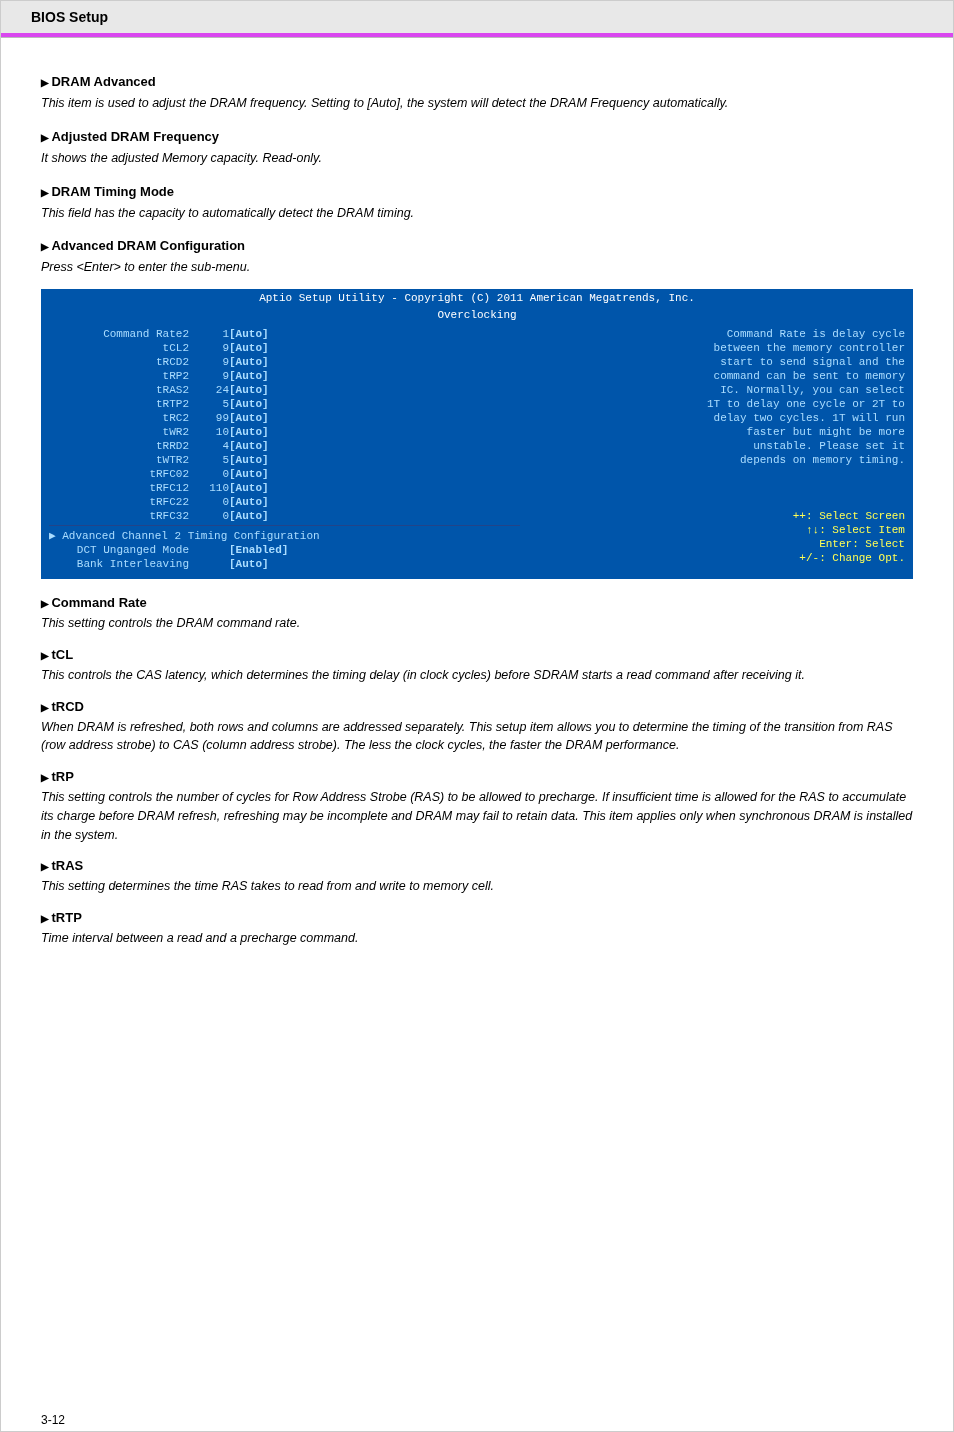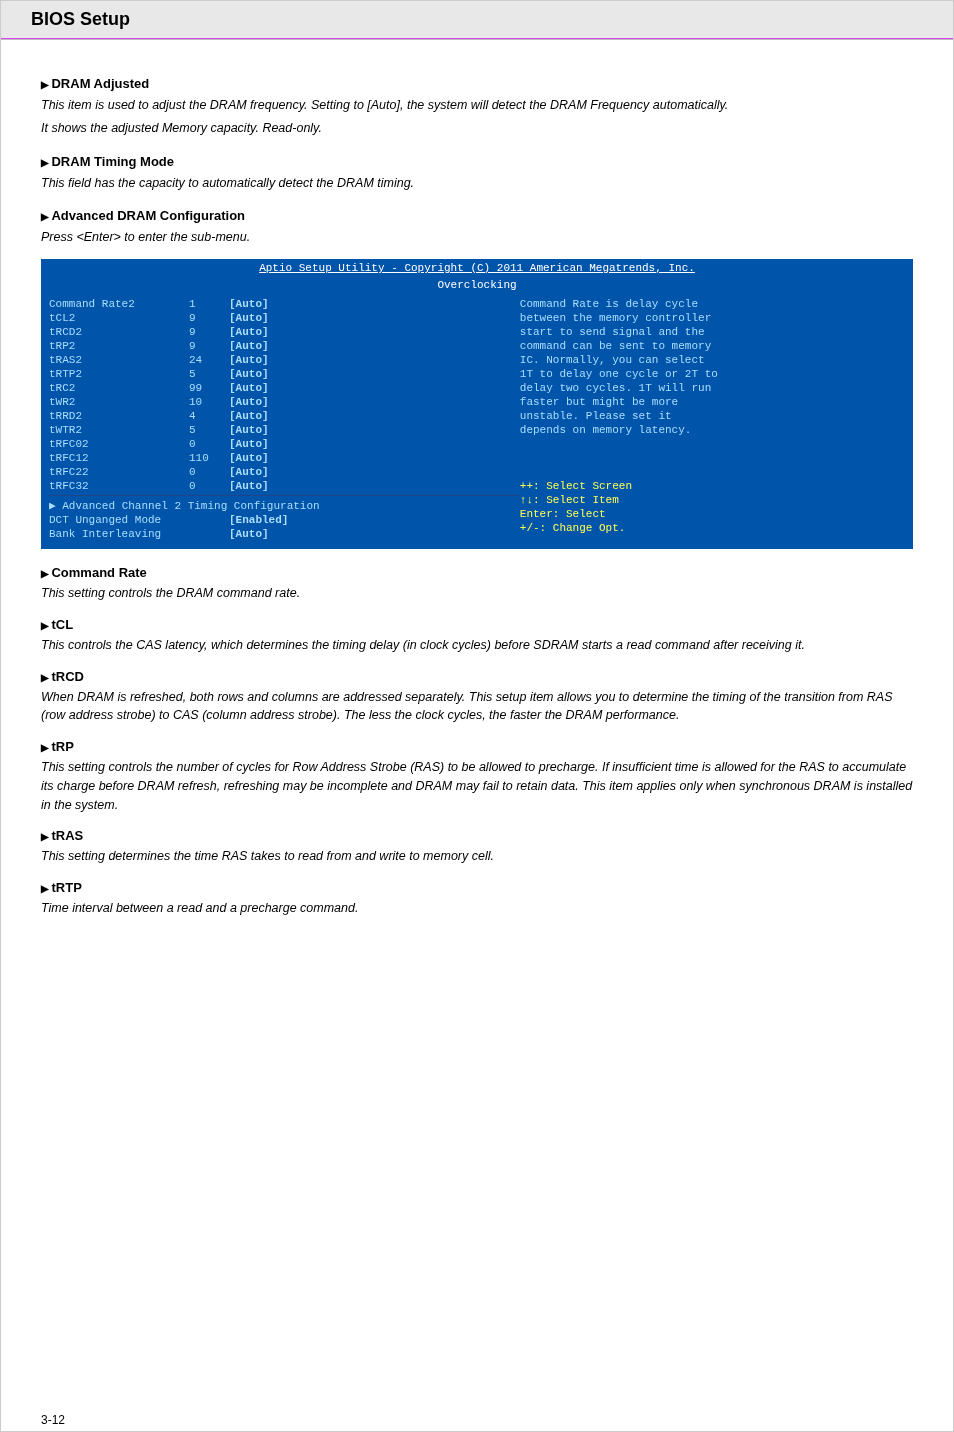--- a/index.html
+++ b/index.html
@@ -7,23 +7,23 @@
       font-family: Arial, sans-serif;
       font-size: 13px;
       background: #fff;
       color: #000;
       width: 954px;
       min-height: 1432px;
     }
     .page-header {
       background: #e8e8e8;
       padding: 8px 30px;
-      font-size: 18px;
-      font-weight: bold;
-      border-bottom: 1px solid #d946ef;
+      font-size: 14px;
+      font-weight: bold;
+      border-bottom: 4px solid #d946ef;
     }
     .content {
       padding: 20px 40px 40px 40px;
     }
     .section-title {
       font-weight: bold;
       font-size: 13px;
       margin-bottom: 5px;
       margin-top: 16px;
     }
@@ -42,35 +42,35 @@
       border: none;
       font-family: 'Courier New', monospace;
       font-size: 11px;
     }
     .bios-header {
       background: #0055aa;
       color: #fff;
       padding: 3px 8px;
       text-align: center;
       font-size: 11px;
-      text-decoration: underline;
     }
     .bios-subheader {
       background: #0055aa;
       color: #fff;
       padding: 2px 20px;
       text-align: center;
       font-size: 11px;
     }
     .bios-body {
       background: #0055aa;
       color: #aaddff;
       padding: 4px 8px 8px 8px;
       display: flex;
       gap: 0;
+      text-align: right;
     }
     .bios-left {
       width: 55%;
       font-family: 'Courier New', monospace;
       font-size: 11px;
       color: #aaddff;
     }
     .bios-right {
       width: 45%;
       font-family: 'Courier New', monospace;
@@ -131,23 +131,24 @@
 </head>
 <body>
 
 <div class="page-wrapper">
   <div class="page-header">
     <span>BIOS Setup</span>
   </div>
   <hr class="divider">
   <div class="content">
 
-    <div class="section-title">DRAM Adjusted</div>
+    <div class="section-title">DRAM Advanced</div>
     <div class="section-body">This item is used to adjust the DRAM frequency. Setting to [Auto], the system will detect the DRAM Frequency automatically.</div>
 
+    <div class="section-title">Adjusted DRAM Frequency</div>
     <div class="section-body">It shows the adjusted Memory capacity. Read-only.</div>
 
     <div class="section-title">DRAM Timing Mode</div>
     <div class="section-body">This field has the capacity to automatically detect the DRAM timing.</div>
 
     <div class="section-title">Advanced DRAM Configuration</div>
     <div class="section-body">Press &lt;Enter&gt; to enter the sub-menu.</div>
 
     <div class="bios-screenshot">
       <div class="bios-header">
@@ -246,21 +247,21 @@
 
         <div style="font-family: &quot;Courier New&quot;, monospace; font-size: 11px; color: rgb(170, 221, 255); padding: 1px 0px;">Command Rate is delay cycle</div>
             <div style="font-family: &quot;Courier New&quot;, monospace; font-size: 11px; color: rgb(170, 221, 255); padding: 1px 0px;">between the memory controller</div>
             <div style="font-family: &quot;Courier New&quot;, monospace; font-size: 11px; color: rgb(170, 221, 255); padding: 1px 0px;">start to send signal and the</div>
             <div style="font-family: &quot;Courier New&quot;, monospace; font-size: 11px; color: rgb(170, 221, 255); padding: 1px 0px;">command can be sent to memory</div>
             <div style="font-family: &quot;Courier New&quot;, monospace; font-size: 11px; color: rgb(170, 221, 255); padding: 1px 0px;">IC. Normally, you can select</div>
             <div style="font-family: &quot;Courier New&quot;, monospace; font-size: 11px; color: rgb(170, 221, 255); padding: 1px 0px;">1T to delay one cycle or 2T to</div>
             <div style="font-family: &quot;Courier New&quot;, monospace; font-size: 11px; color: rgb(170, 221, 255); padding: 1px 0px;">delay two cycles. 1T will run</div>
             <div style="font-family: &quot;Courier New&quot;, monospace; font-size: 11px; color: rgb(170, 221, 255); padding: 1px 0px;">faster but might be more</div>
             <div style="font-family: &quot;Courier New&quot;, monospace; font-size: 11px; color: rgb(170, 221, 255); padding: 1px 0px;">unstable. Please set it</div>
-            <div style="font-family: &quot;Courier New&quot;, monospace; font-size: 11px; color: rgb(170, 221, 255); padding: 1px 0px;">depends on memory latency.</div>
+            <div style="font-family: &quot;Courier New&quot;, monospace; font-size: 11px; color: rgb(170, 221, 255); padding: 1px 0px;">depends on memory timing.</div>
             <div style="font-family: &quot;Courier New&quot;, monospace; font-size: 11px; color: rgb(170, 221, 255); padding: 1px 0px;">&nbsp;</div>
             <div style="font-family: &quot;Courier New&quot;, monospace; font-size: 11px; color: rgb(170, 221, 255); padding: 1px 0px;">&nbsp;</div>
             <div style="font-family: &quot;Courier New&quot;, monospace; font-size: 11px; color: rgb(170, 221, 255); padding: 1px 0px;">&nbsp;</div>
             <div style="font-family: &quot;Courier New&quot;, monospace; font-size: 11px; color: rgb(255, 255, 85); padding: 1px 0px;">++: Select Screen</div>
             <div style="font-family: &quot;Courier New&quot;, monospace; font-size: 11px; color: rgb(255, 255, 85); padding: 1px 0px;">↑↓: Select Item</div>
             <div style="font-family: &quot;Courier New&quot;, monospace; font-size: 11px; color: rgb(255, 255, 85); padding: 1px 0px;">Enter: Select</div>
             <div style="font-family: &quot;Courier New&quot;, monospace; font-size: 11px; color: rgb(255, 255, 85); padding: 1px 0px;">+/-: Change Opt.</div>
           </div>
       </div>
     </div>

